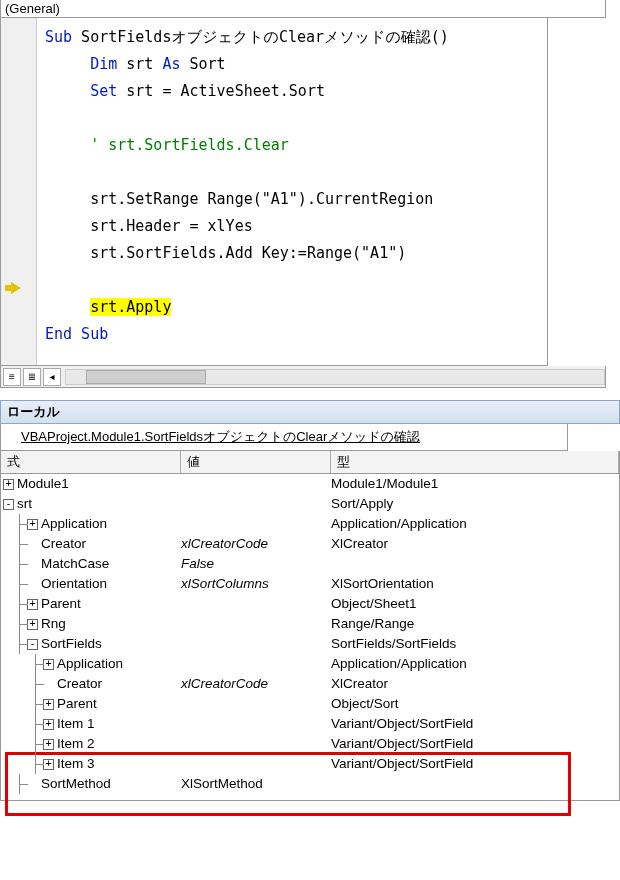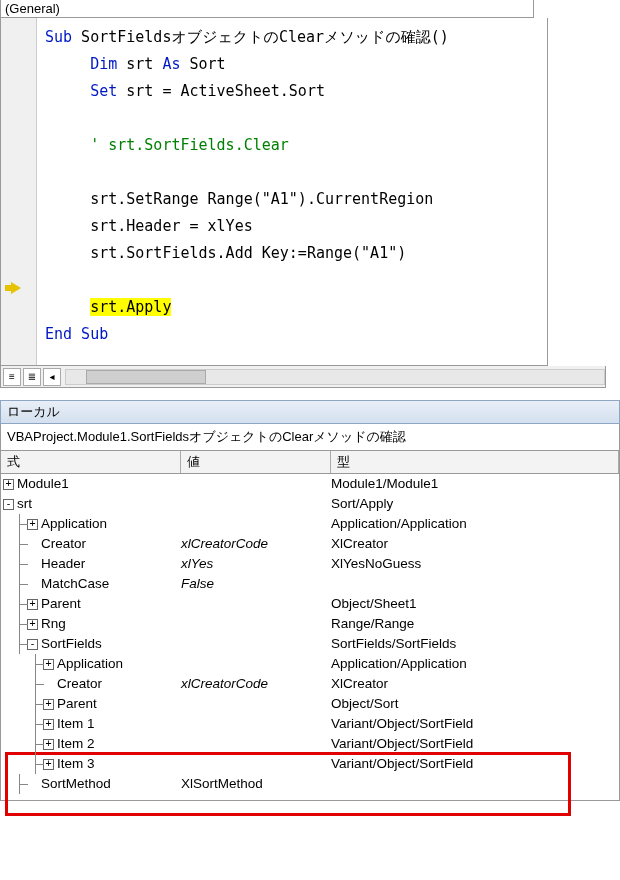--- a/index.html
+++ b/index.html
@@ -10,21 +10,21 @@
     width: 620px;
     height: 880px;
     overflow: hidden;
   }
   .top-bar {
     border: 1px solid #999;
     border-top: none;
     padding: 1px 4px;
     font-size: 13px;
     background: #fff;
-    width: 534px;
+    width: 606px;
   }
   .code-area {
     position: relative;
     width: 548px;
     height: 348px;
     border: 1px solid #999;
     border-top: none;
     display: flex;
   }
   .gutter {
@@ -92,28 +92,30 @@
     background: #cfcfcf;
     border: 1px solid #aaa;
   }
   .locals-header {
     width: 620px;
     background: linear-gradient(#e8eff8, #d4e0ef);
     border: 1px solid #8fa6c2;
     padding: 2px 6px;
     font-size: 13px;
     margin-top: 12px;
+    font-weight: bold;
   }
   .context-bar {
-    width: 620px;
-    border: 1px solid #999;
-    border-top: none;
-    padding: 4px 6px;
+    width: 568px;
+    border: 1px solid #999;
+    border-top: none;
+    padding: 4px 20px;
     font-size: 13px;
     background: #fff;
+    text-decoration: underline;
   }
   .grid-head {
     display: flex;
     width: 620px;
     border: 1px solid #999;
     border-top: none;
     background: #f3f3f3;
   }
   .grid-head div {
     padding: 2px 6px;
@@ -252,33 +254,33 @@
         <span> Creator</span>
       </div>
       <div class="cell-val">xlCreatorCode</div>
       <div class="cell-type">XlCreator</div>
     </div>
     <div class="row">
       <div class="cell-exp">
         <span class="pad" style="width: 18px;"></span>
         <span class="conn h" style="margin-left: 0px; width: 8px;"></span>
         <span class="pad" style="width: 14px;"></span>
-        <span> Header</span>
-      </div>
-      <div class="cell-val">xlYes</div>
-      <div class="cell-type">XlYesNoGuess</div>
-    </div>
-    <div class="row">
-      <div class="cell-exp">
-        <span class="pad" style="width: 18px;"></span>
-        <span class="conn h" style="margin-left: 0px; width: 8px;"></span>
-        <span class="pad" style="width: 14px;"></span>
         <span> MatchCase</span>
       </div>
       <div class="cell-val">False</div>
+    </div>
+    <div class="row">
+      <div class="cell-exp">
+        <span class="pad" style="width: 18px;"></span>
+        <span class="conn h" style="margin-left: 0px; width: 8px;"></span>
+        <span class="pad" style="width: 14px;"></span>
+        <span> Orientation</span>
+      </div>
+      <div class="cell-val">xlSortColumns</div>
+      <div class="cell-type">XlSortOrientation</div>
     </div>
     <div class="row">
       <div class="cell-exp">
         <span class="pad" style="width: 18px;"></span>
         <span class="conn h" style="margin-left: 0px; width: 8px;"></span>
         <span class="box">+</span>
         <span> Parent</span>
       </div>
       <div class="cell-val"></div>
       <div class="cell-type">Object/Sheet1</div>

